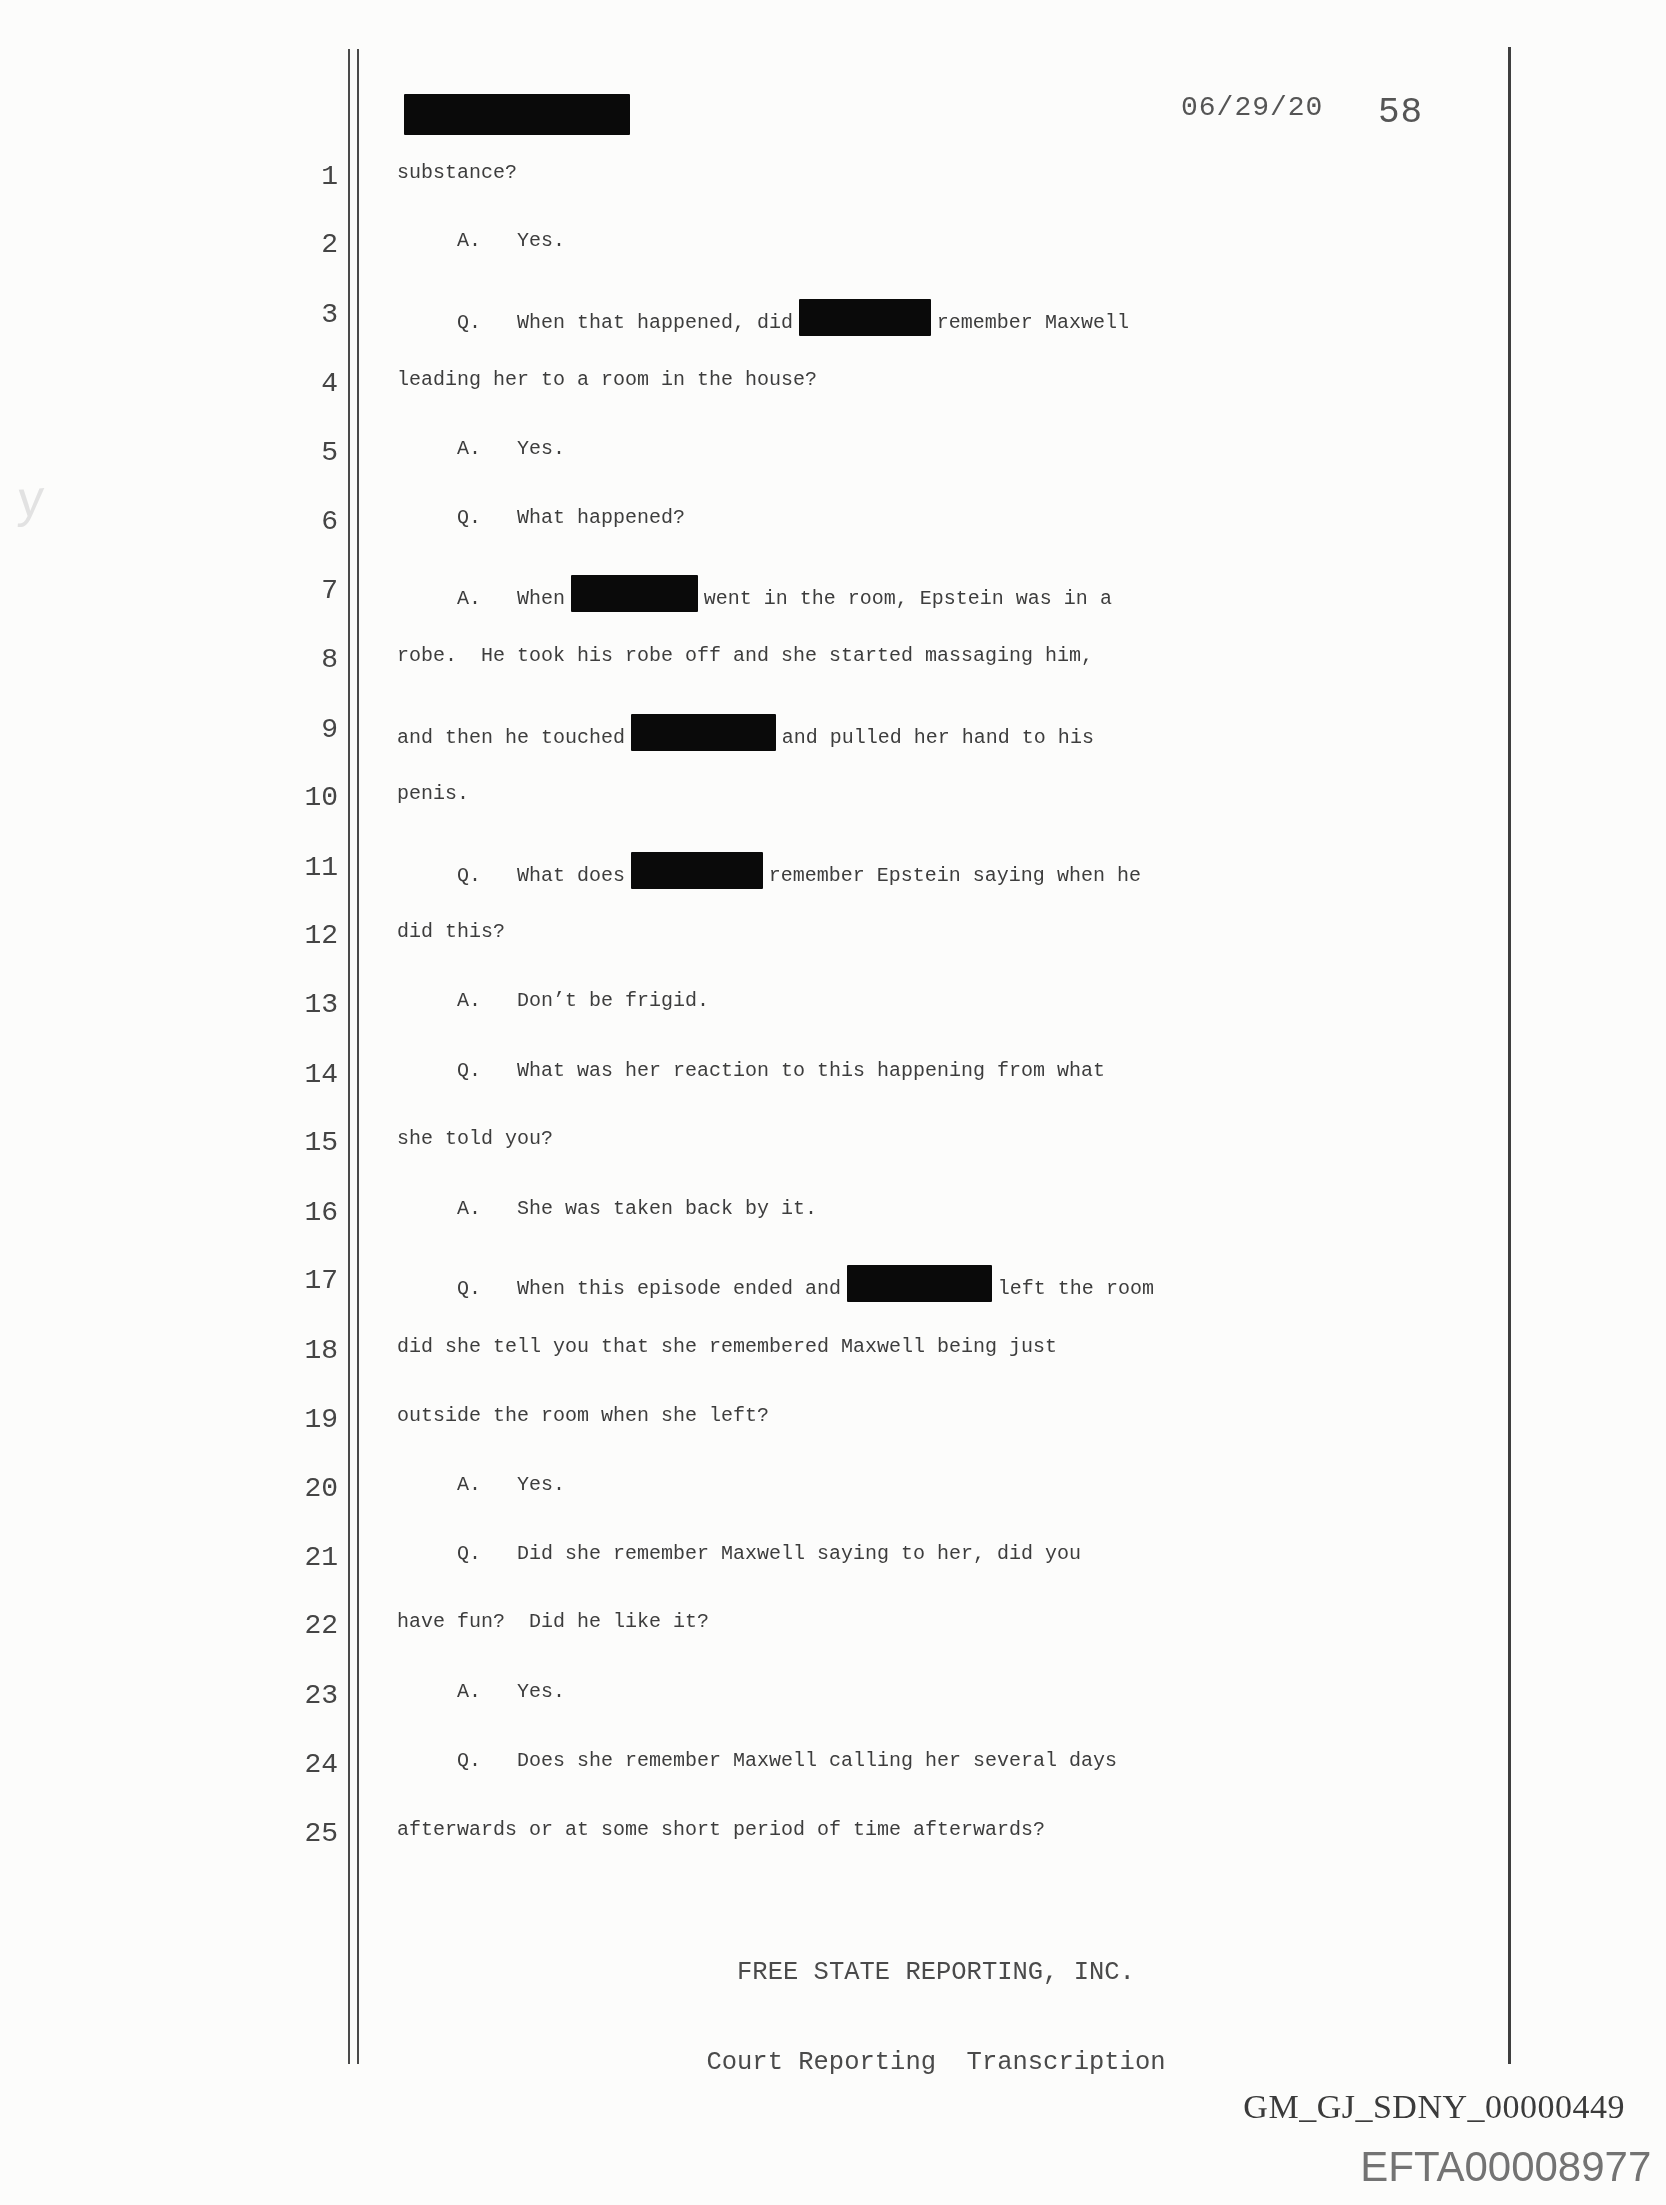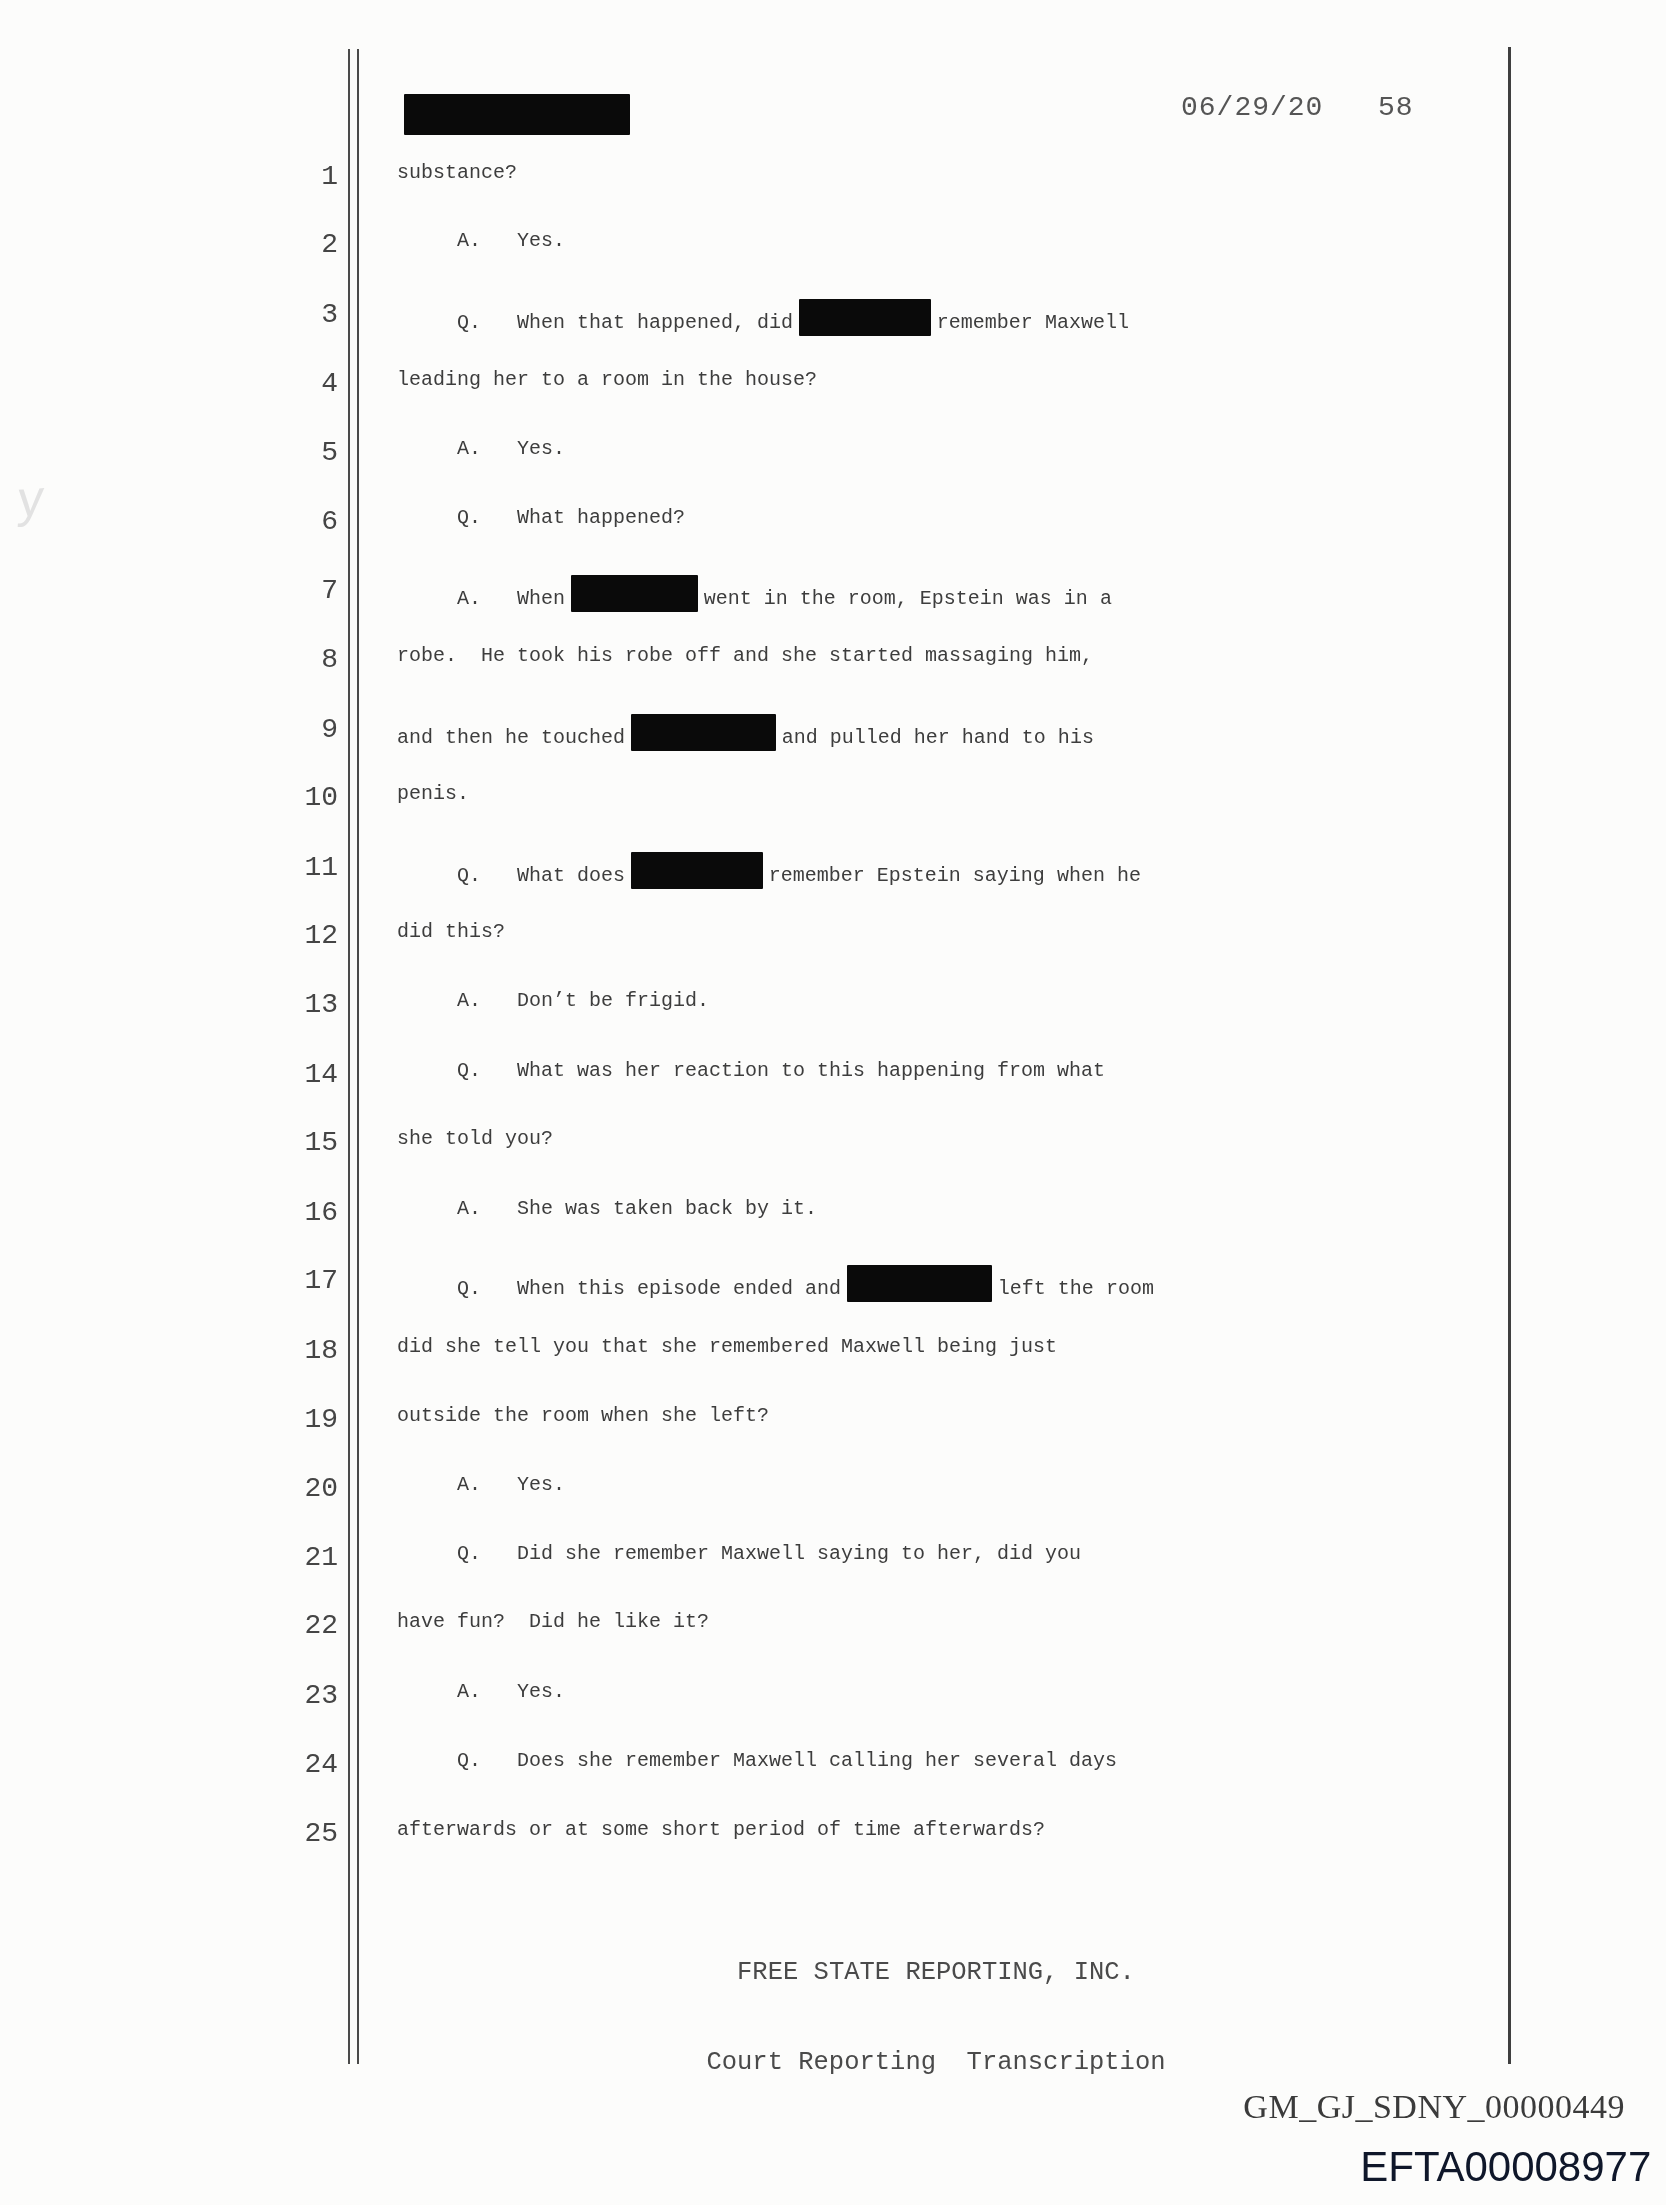--- a/index.html
+++ b/index.html
@@ -40,21 +40,21 @@
   }
   .header-date {
     position: absolute;
     left: 1181px; top: 92px;
     font-size: 28px; letter-spacing: 1px; color: #555;
     white-space: pre;
   }
   .header-page {
     position: absolute;
     left: 1378px; top: 92px;
-    font-size: 28px; letter-spacing: 1px; color: #555;
+    font-size: 36px; letter-spacing: 1px; color: #555;
     white-space: pre;
   }
 
   
   .line { position: absolute; left: 0; height: 43px; white-space: pre; }
   .line .num {
     position: absolute; left: 233px; width: 105px;
     text-align: right;
     font-size: 28px; color: #454545;
   }
@@ -88,21 +88,21 @@
     right: 41px; top: 2088px;
     font-family: "Liberation Serif", "DejaVu Serif", serif;
     font-size: 34px; letter-spacing: 0.5px;
     color: #3b3b3b;
   }
   .bates-bottom {
     position: absolute;
     right: 14.7px; top: 2143px;
     font-family: "Liberation Sans", "DejaVu Sans", sans-serif;
     font-size: 42px;
-    color: #0f172a;
+    color: #737373;
   }
 
   
   .margin-mark {
     position: absolute;
     left: 17.6px; top: 469px;
     font-family: "Liberation Sans", sans-serif;
     font-size: 51px;
     color: #e2e2e2;
     transform: skewX(-8deg) rotate(-4deg);

